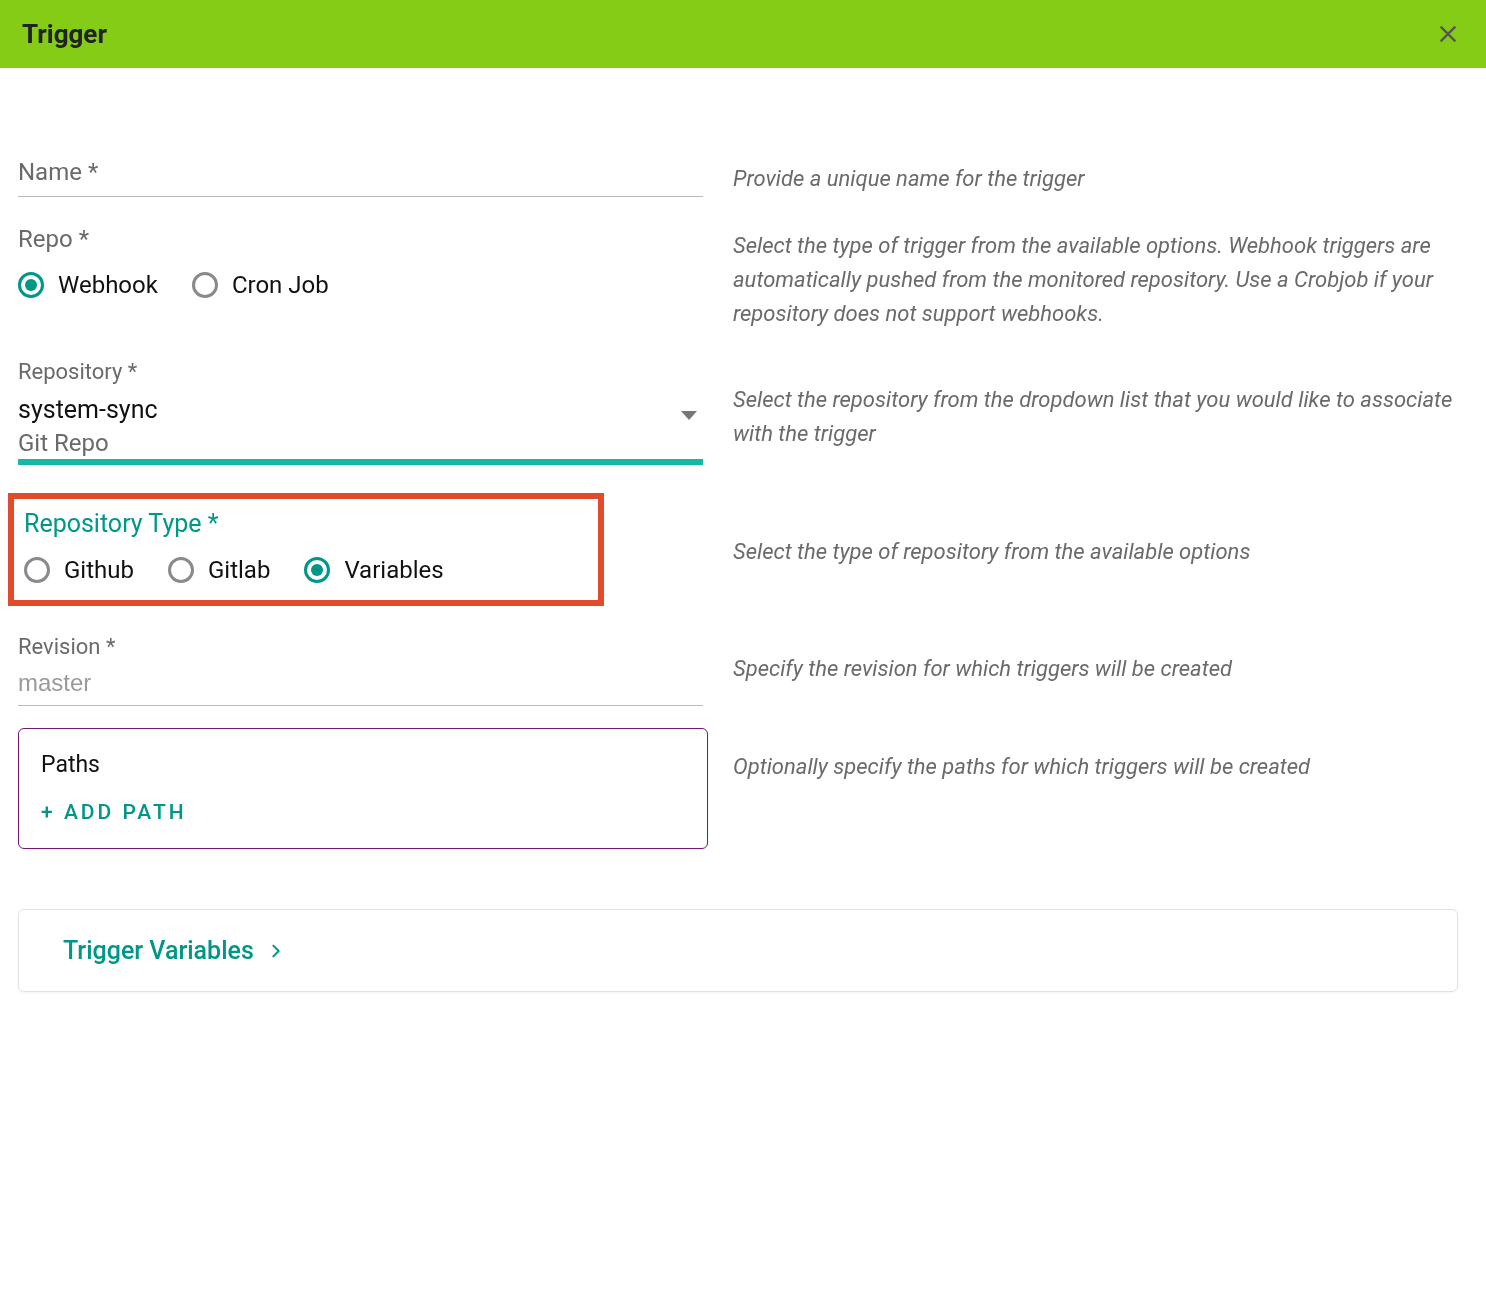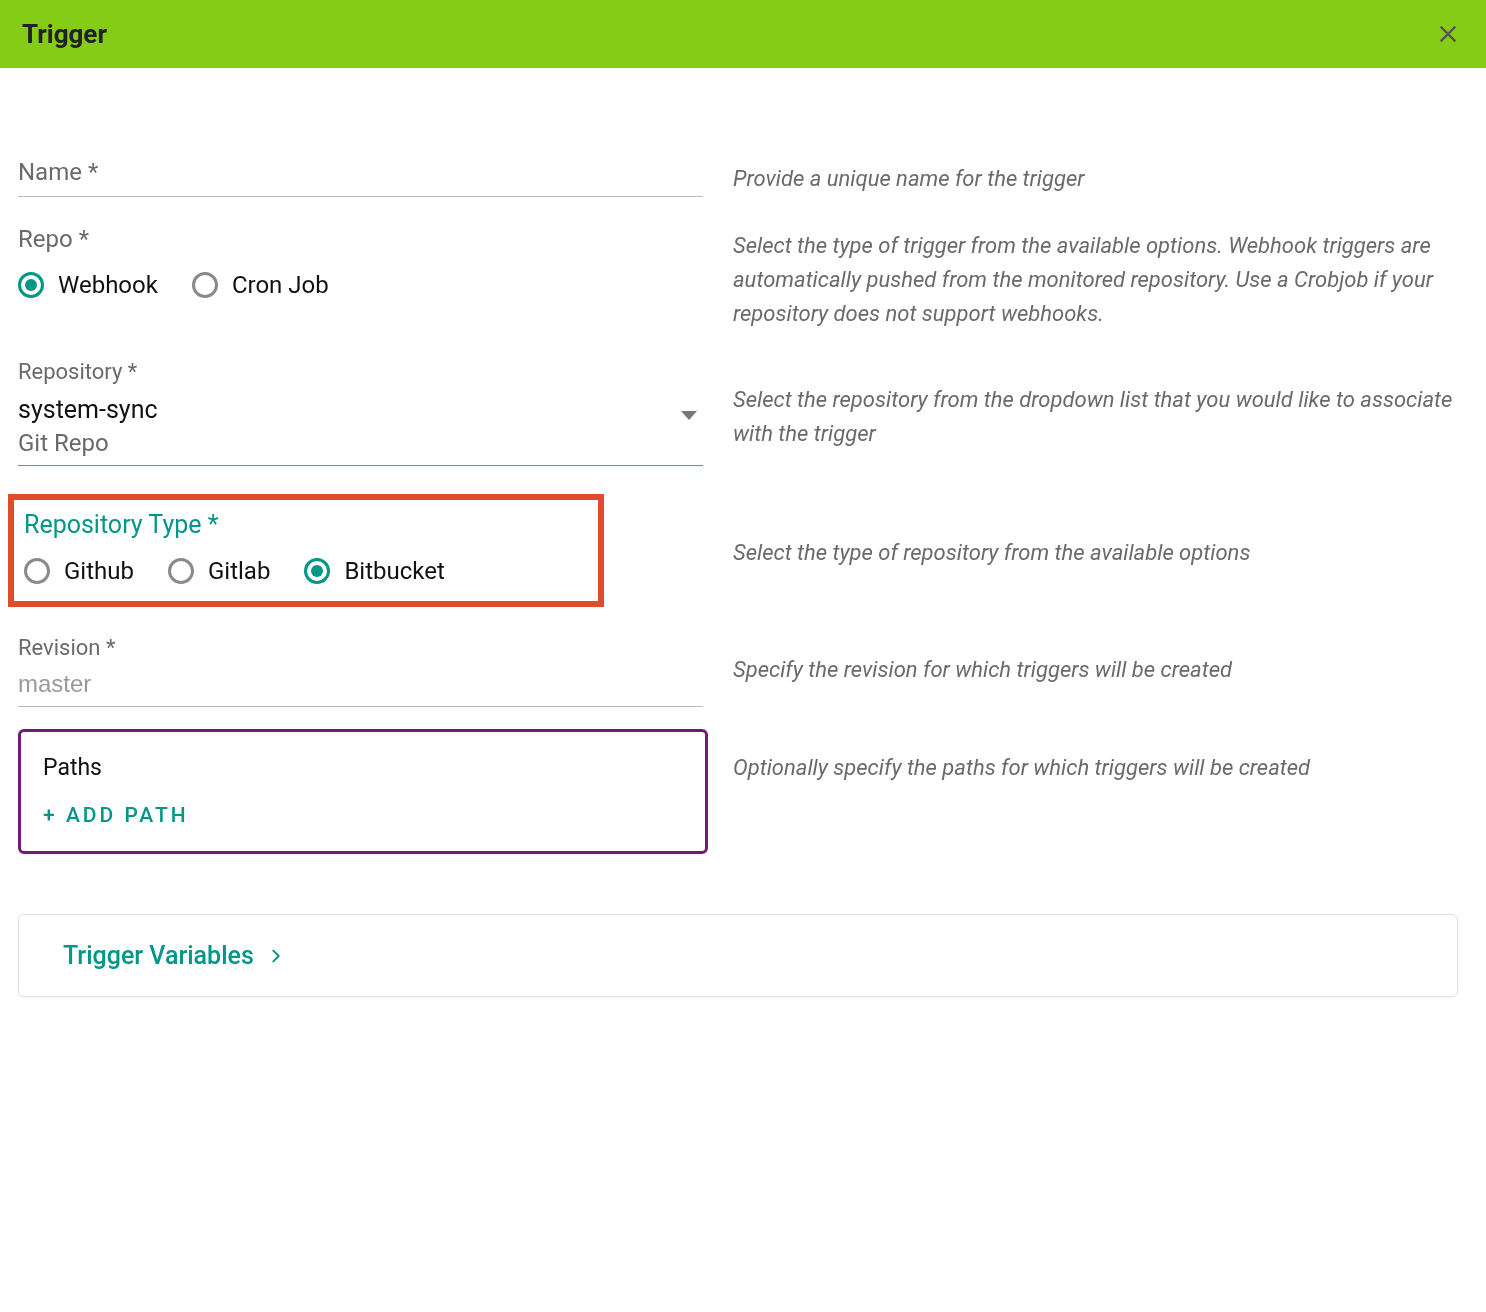--- a/index.html
+++ b/index.html
@@ -110,22 +110,22 @@
       background: #009688;
       display: none;
     }
     .radio-outer.selected .radio-inner { display: block; }
     .radio-label {
       font-size: 24px;
       color: #111;
     }
     .select-wrap {
       position: relative;
-      border-bottom: 1px solid #14b8a6;
-      padding-bottom: 6px;
+      border-bottom: 6px solid #14b8a6;
+      padding-bottom: 0;
       margin-top: 9px;
     }
     .select-value {
       font-size: 25px;
       color: #111;
       line-height: 1.35;
     }
     .select-sub {
       font-size: 24px;
       color: #6a6a6a;
@@ -148,21 +148,21 @@
     }
     .section-label {
       font-size: 22px;
       color: #6a6a6a;
       margin-bottom: 2px;
     }
     .revision-wrap {
       margin-top: 6px;
     }
     .paths-card {
-      border: 3px solid #701a75;
+      border: 1px solid #701a75;
       border-radius: 6px;
       padding: 22px 22px 24px 22px;
       box-shadow: 0 1px 3px rgba(0,0,0,0.05);
       width: 690px;
     }
     .paths-title {
       font-size: 23px;
       color: #111;
       margin-bottom: 22px;
     }
@@ -267,21 +267,21 @@
             <span class="radio-label">Github</span>
           </div>
           <div class="radio-item">
             <span class="radio-outer"></span>
             <span class="radio-label">Gitlab</span>
           </div>
           <div class="radio-item">
             <span class="radio-outer selected">
                 <span class="radio-inner"></span>
               </span>
-            <span class="radio-label">Bitbucket</span>
+            <span class="radio-label">Variables</span>
           </div>
         </div>
       </div>
     </div>
     <div class="right" style="padding-top:42px;">
       <div class="help">Select the type of repository from the available options</div>
     </div>
   </div>
 
   <div class="row">

